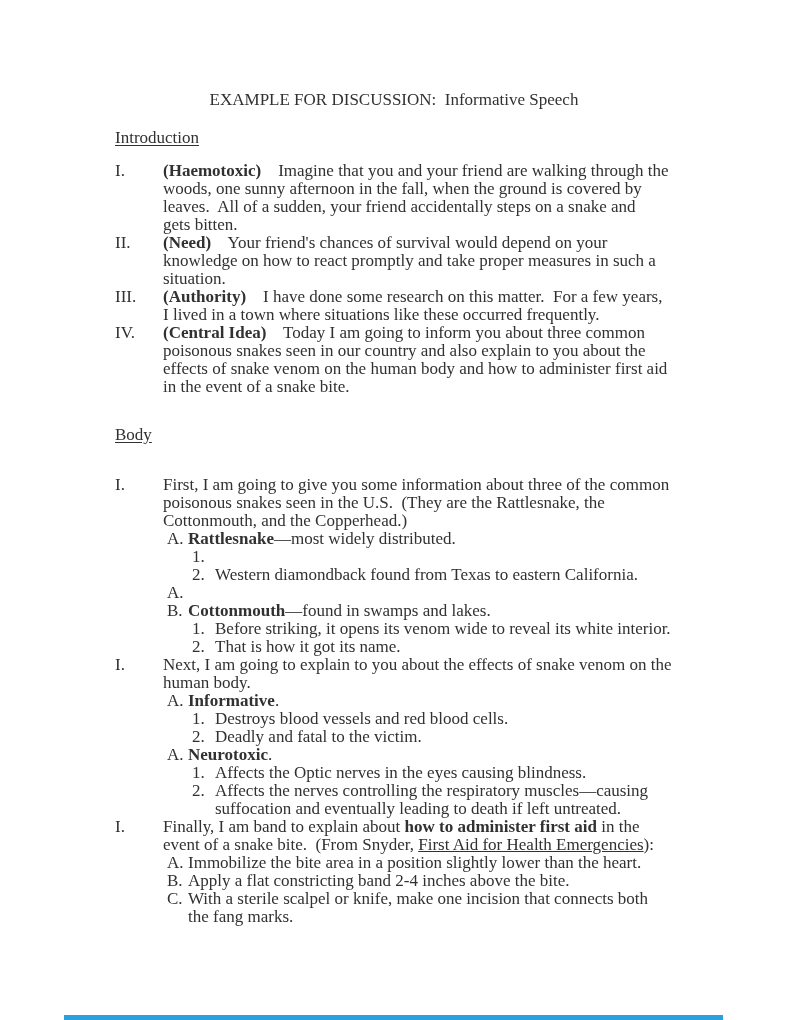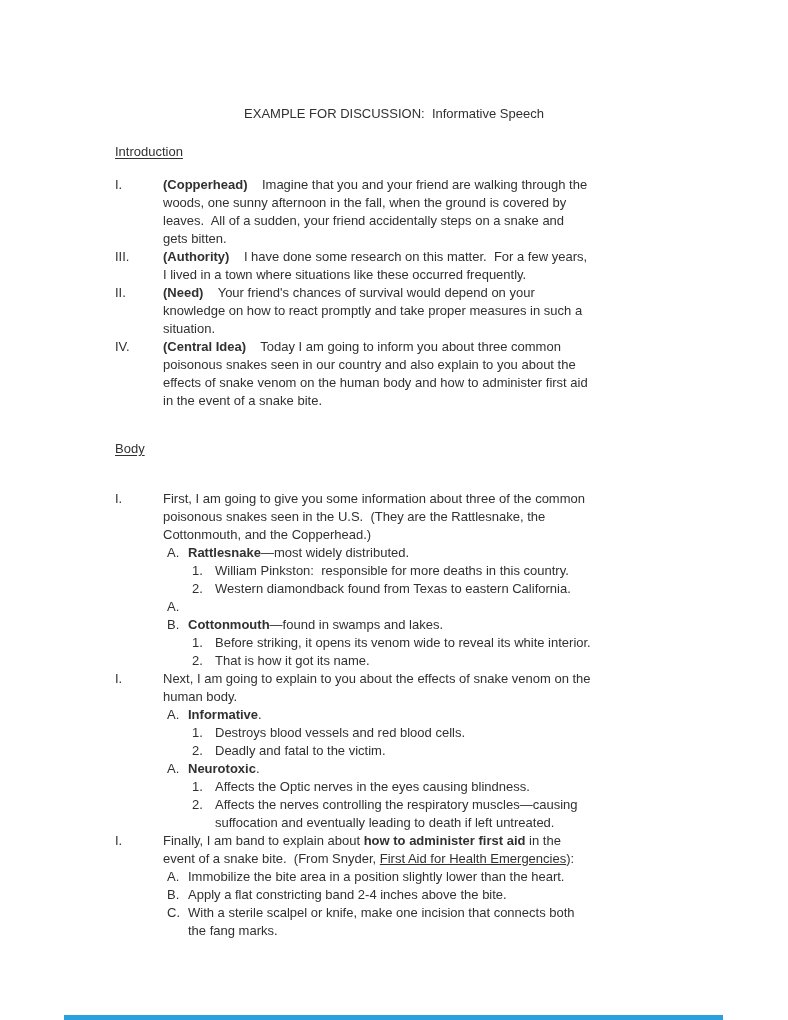--- a/index.html
+++ b/index.html
@@ -9,24 +9,24 @@
   }
   body {
     width: 788px;
     height: 1020px;
     position: relative;
     overflow: hidden;
   }
   .doc {
     position: absolute;
     left: 115px;
-    top: 105px;
+    top: 91px;
     width: 558px;
-    font-family: Liberation Sans, sans-serif;
-    font-size: 13px;
+    font-family: Liberation Serif, serif;
+    font-size: 17px;
     line-height: 18px;
     color: #313131;
     -webkit-font-smoothing: antialiased;
   }
   .title {
     text-align: center;
     white-space: pre;
     margin: 0 0 20px 0;
   }
   .sec-heading {
@@ -66,35 +66,35 @@
 </style>
 </head>
 <body style="background: rgb(255, 255, 255);">
 
 <div class="doc" style="color: rgb(49, 49, 49);">
   <div class="title">EXAMPLE FOR DISCUSSION:  Informative Speech</div>
   <div id="sections">
       <div class="sec-heading first"><span class="hu">Introduction</span></div>
       <div class="row lvl0">
         <span class="marker">I.</span>
-        <span class="text"><span class="b">(Copperhead)</span><span>    Imagine that you and your friend are walking through the
+        <span class="text"><span class="b">(Haemotoxic)</span><span>    Imagine that you and your friend are walking through the
 woods, one sunny afternoon in the fall, when the ground is covered by
 leaves.  All of a sudden, your friend accidentally steps on a snake and
 gets bitten.</span></span>
-      </div>
-      <div class="row lvl0">
-        <span class="marker">III.</span>
-        <span class="text"><span class="b">(Authority)</span><span>    I have done some research on this matter.  For a few years,
-I lived in a town where situations like these occurred frequently.</span></span>
       </div>
       <div class="row lvl0">
         <span class="marker">II.</span>
         <span class="text"><span class="b">(Need)</span><span>    Your friend's chances of survival would depend on your
 knowledge on how to react promptly and take proper measures in such a
 situation.</span></span>
+      </div>
+      <div class="row lvl0">
+        <span class="marker">III.</span>
+        <span class="text"><span class="b">(Authority)</span><span>    I have done some research on this matter.  For a few years,
+I lived in a town where situations like these occurred frequently.</span></span>
       </div>
       <div class="row lvl0">
         <span class="marker">IV.</span>
         <span class="text"><span class="b">(Central Idea)</span><span>    Today I am going to inform you about three common
 poisonous snakes seen in our country and also explain to you about the
 effects of snake venom on the human body and how to administer first aid
 in the event of a snake bite.</span></span>
       </div>
       <div class="sec-heading later"><span class="hu">Body</span></div>
       <div class="row lvl0">
@@ -102,21 +102,20 @@
         <span class="text"><span>First, I am going to give you some information about three of the common
 poisonous snakes seen in the U.S.  (They are the Rattlesnake, the
 Cottonmouth, and the Copperhead.)</span></span>
       </div>
       <div class="row lvl1">
         <span class="marker">A.</span>
         <span class="text"><span class="b">Rattlesnake</span><span>—most widely distributed.</span></span>
       </div>
       <div class="row lvl2">
         <span class="marker">1.</span>
-        <span class="text"><span>William Pinkston:  responsible for more deaths in this country.</span></span>
       </div>
       <div class="row lvl2">
         <span class="marker">2.</span>
         <span class="text"><span>Western diamondback found from Texas to eastern California.</span></span>
       </div>
       <div class="row lvl1">
         <span class="marker">A.</span>
       </div>
       <div class="row lvl1">
         <span class="marker">B.</span>

